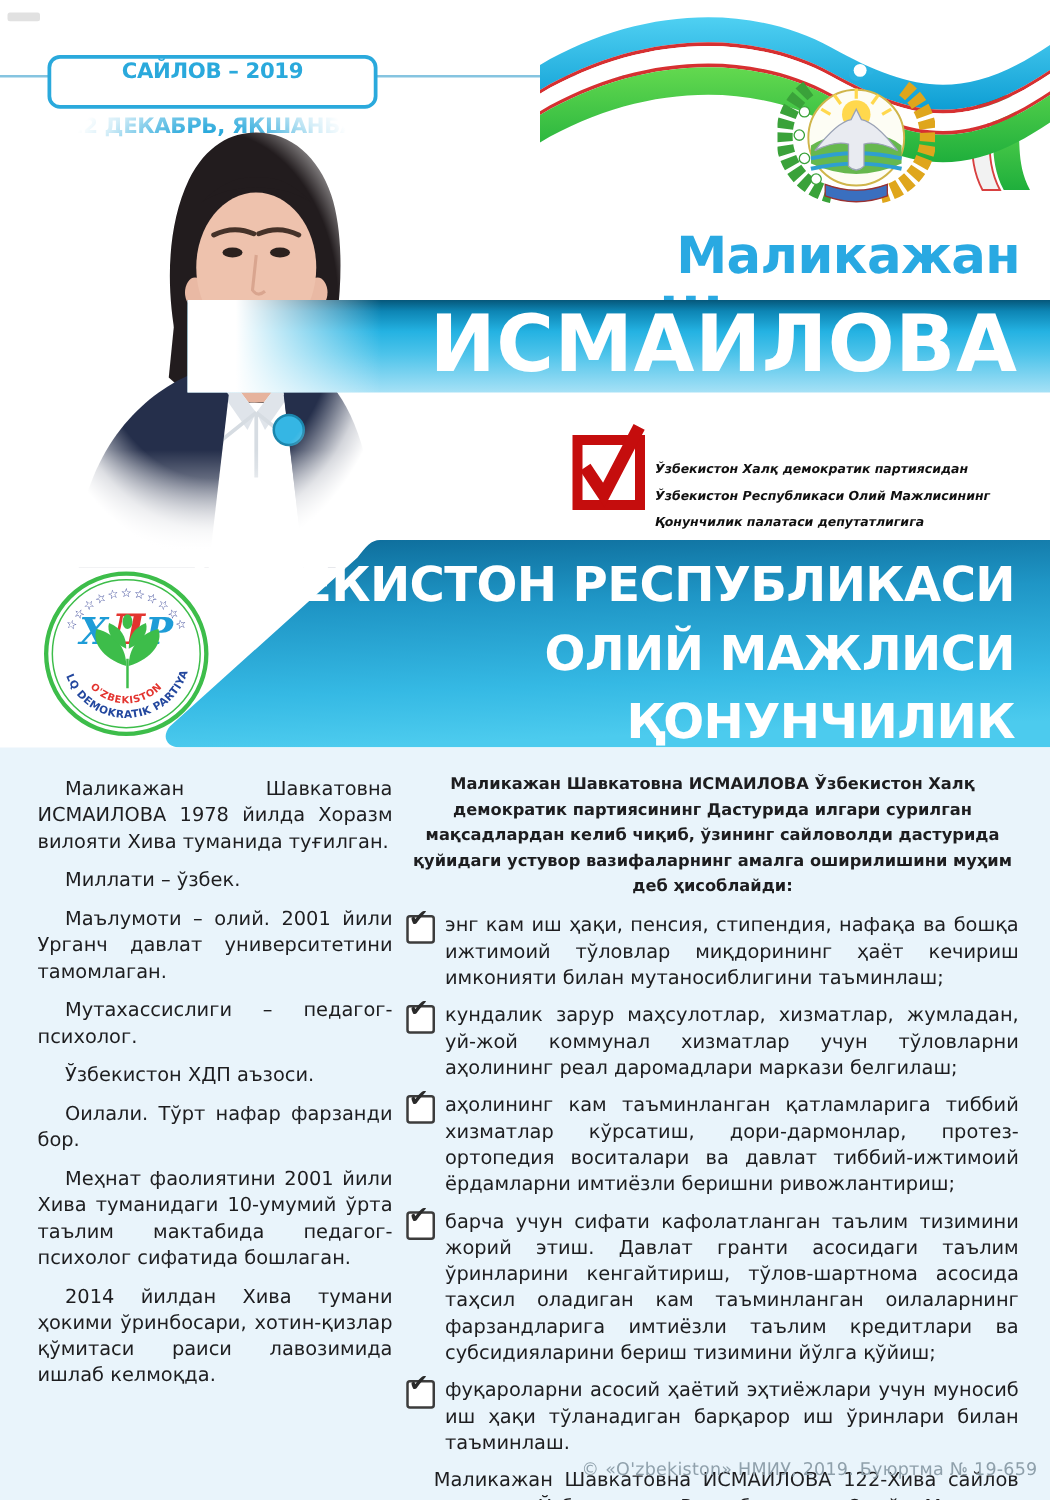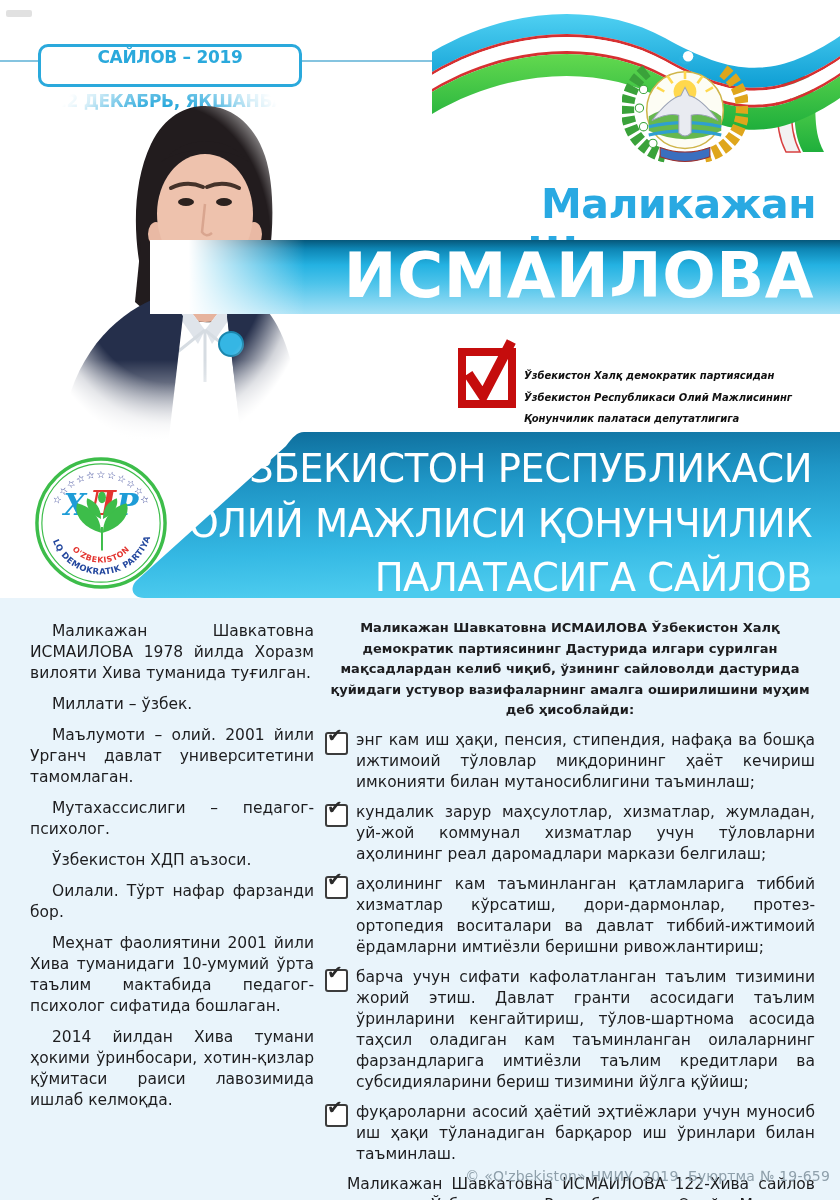--- a/index.html
+++ b/index.html
@@ -40,21 +40,21 @@
   .surname span{padding-right:26px;}
   
   .nomination{
     left:524px; top:341px; width:294px;
     font-size:10px; font-weight:bold; font-style:italic;
     line-height:21.5px; color:#101010;margin-top:24px;
   }
   
   .title-banner-text{
     left:118px; top:442px; width:722px; text-align:right; padding-right:28px; box-sizing:border-box;
-    font-size:38.5px; line-height:54.5px; font-weight:normal; color:#ffffff; letter-spacing:-0.5px;
+    font-size:38.5px; line-height:54.5px; font-weight:bold; color:#ffffff; letter-spacing:-0.5px;
   }
   
   .lower-bg{left:0; top:598px; width:840px; height:602px; background:#e9f4fb;}
   
   .col{color:#1d1d1f; font-size:15.5px; line-height:21px; text-align:justify;}
   .col-left{left:30px; top:621px; width:284px;}
   .col-right{left:325px; top:618px; width:490px;}
   .col p{margin:0 0 10px 0; text-indent:22px;}
   .intro{font-weight:bold; text-align:center; text-indent:0 !important; font-size:13px; line-height:20.5px; margin-bottom:9px !important;}
   .item{display:grid; grid-template-columns:31px 1fr; margin-bottom:9px;}

